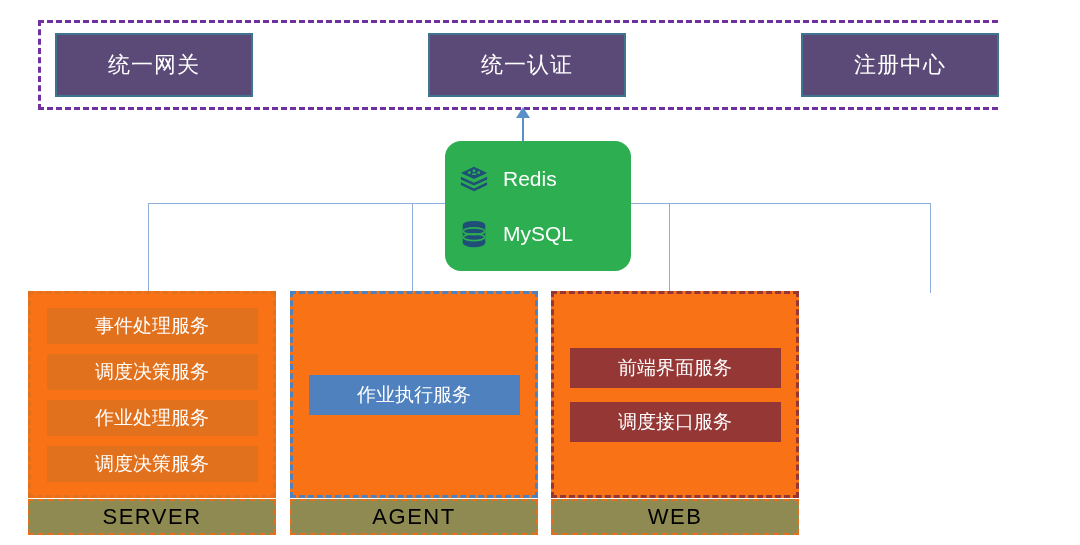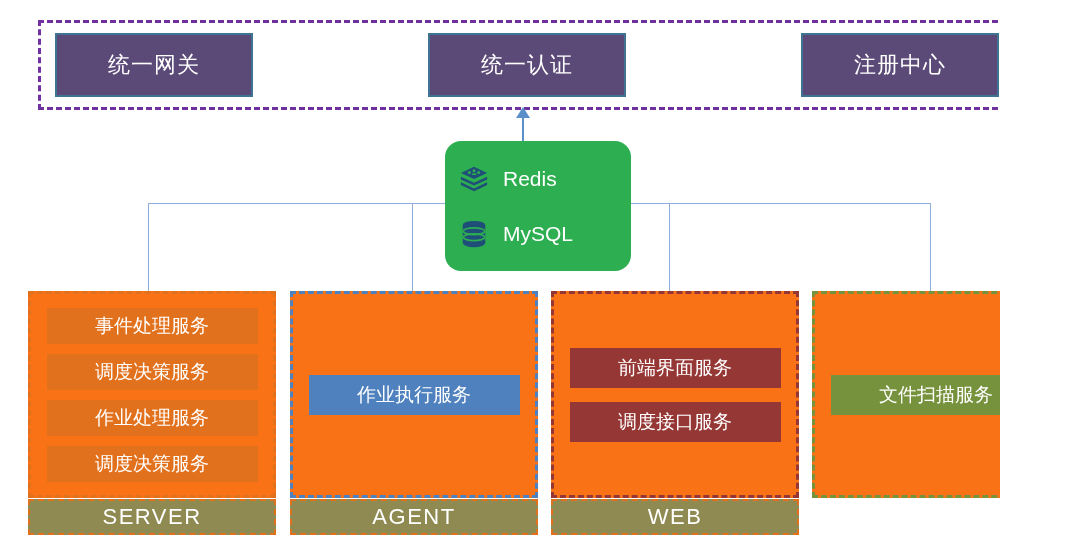--- a/index.html
+++ b/index.html
@@ -154,21 +154,21 @@
     position: absolute;
     top: 499px;
     width: 248px;
     height: 36px;
     background: #8E8A51;
     border: 2px dashed #E2711D;
     box-sizing: border-box;
     display: flex;
     align-items: center;
     justify-content: center;
-    color: #ffffff;
+    color: #000000;
     font-size: 22px;
     letter-spacing: 1.5px;
     z-index: 3;
   }
   .fb-server { left: 28px; }
   .fb-agent  { left: 290px; }
   .fb-web    { left: 551px; }
   .fb-extend { left: 812px; }
 </style>
 </head>
@@ -257,25 +257,20 @@
 
   <div class="column col-web">
     <div class="service svc-red">
       <span>前端界面服务</span>
     </div>
     <div class="service svc-red">
       <span>调度接口服务</span>
     </div>
   </div>
 
-  <div class="column col-extend">
-    <div class="service svc-green">
-      <span>文件扫描服务</span>
-    </div>
-  </div>
 
   <div class="footer-bar fb-server">
     <span>SERVER</span>
   </div>
   <div class="footer-bar fb-agent">
     <span>AGENT</span>
   </div>
   <div class="footer-bar fb-web">
     <span>WEB</span>
   </div>

